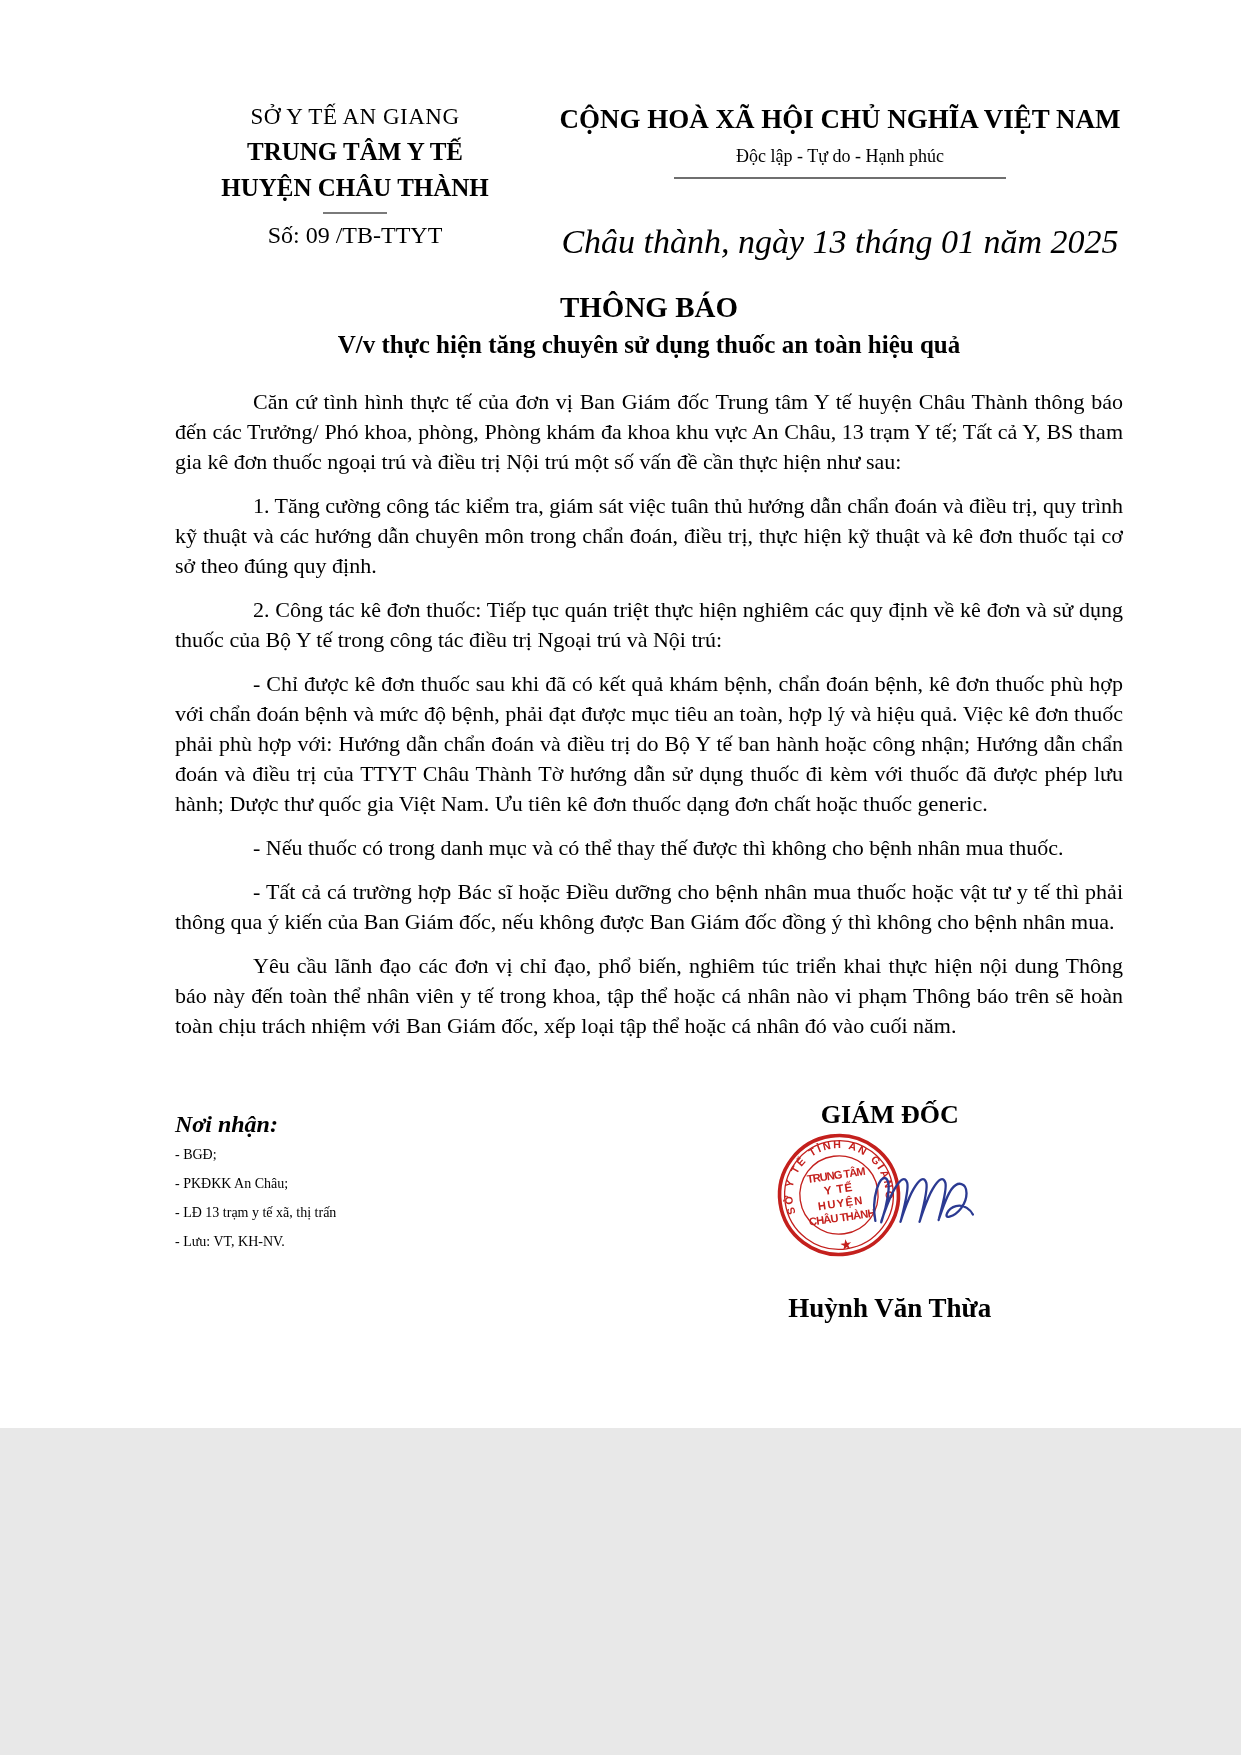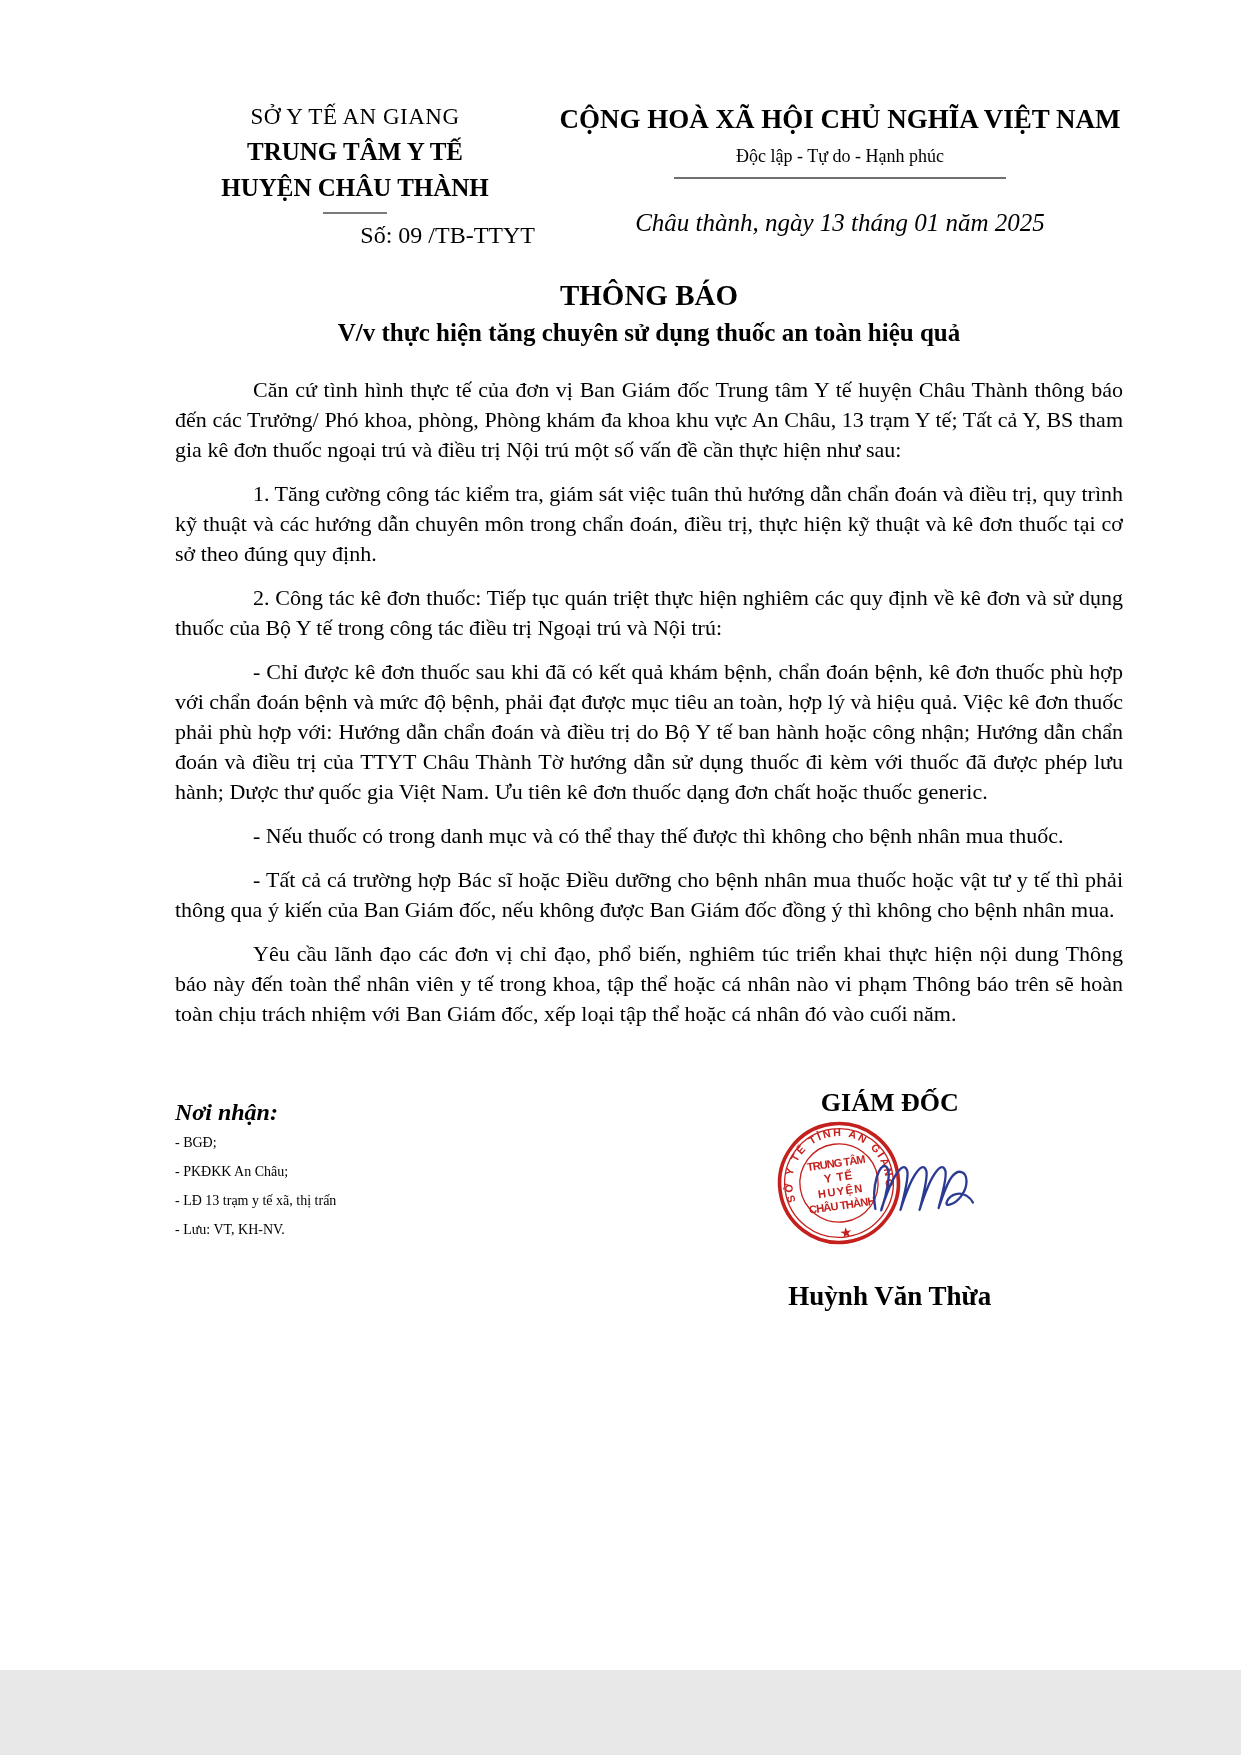--- a/index.html
+++ b/index.html
@@ -1,33 +1,33 @@
 <!DOCTYPE html>
 <html lang="vi"><head>
 <meta charset="utf-8">
 <style>
   html,body { margin:0; padding:0; background:#e8e8e8; }
   .page {
-    width:1241px; height:1670px; box-sizing:border-box;
+    width:1241px; height:1428px; box-sizing:border-box;
     margin:0 auto; background:#ffffff; color:#000;
     padding:100px 118px 0 175px;
     font-family:"Liberation Serif", serif;
     position:relative; overflow:hidden;
   }
   .header { display:flex; }
   .header-left { width:360px; text-align:center; flex:0 0 auto; }
   .header-right { flex:1 1 auto; text-align:center; padding-left:22px; }
   .org-parent { font-size:23px; line-height:34px; letter-spacing:0.5px; }
   .org-name { font-size:25px; font-weight:bold; line-height:36px; }
   .org-divider { width:64px; border-top:2.5px solid #7a7a7a; margin:6px auto 4px; }
-  .doc-number { font-size:24px; margin-top:8px;text-align:right; }
+  .doc-number { font-size:24px; margin-top:8px; }
   .national-title { font-size:27px; font-weight:bold; line-height:38px; }
   .motto { font-size:18px; font-weight:normal; line-height:36px; }
   .motto-underline { width:332px; border-top:2.5px solid #6f6f6f; margin:3px auto 0; }
-  .place-date { font-size:25px; font-style:italic; margin-top:30px; }
+  .place-date { font-size:34px; font-style:italic; margin-top:44px; }
 
   .title-block { text-align:center; margin-top:26px; }
   .doc-title { font-size:29px; font-weight:bold; line-height:40px; }
   .doc-subject { font-size:25px; font-weight:bold; line-height:36px; }
 
   .body-text { margin-top:24px; }
   .body-text .para {
     margin:0 0 14px; font-size:22px; line-height:30px;
     text-align:justify; text-indent:78px;
   }

